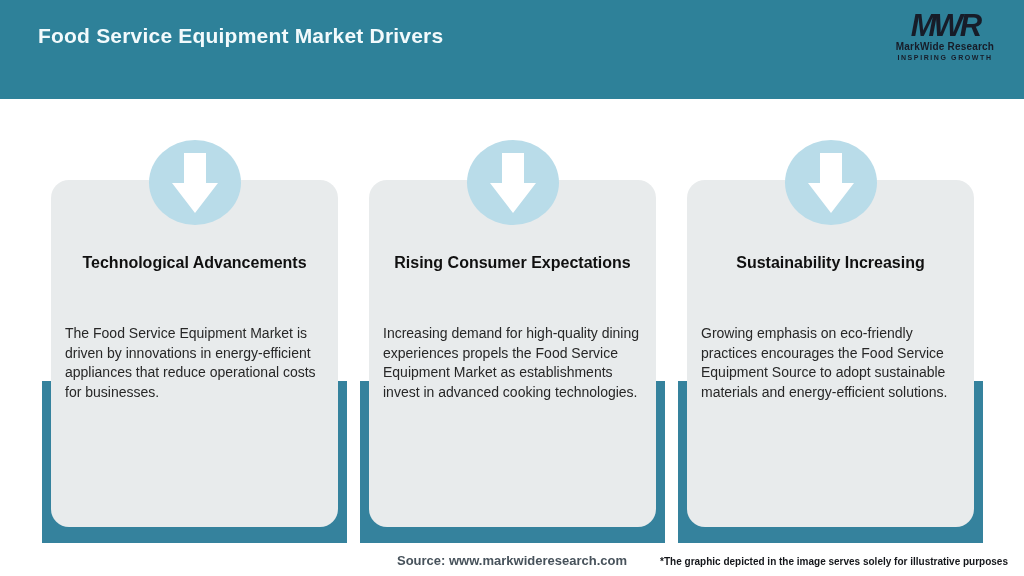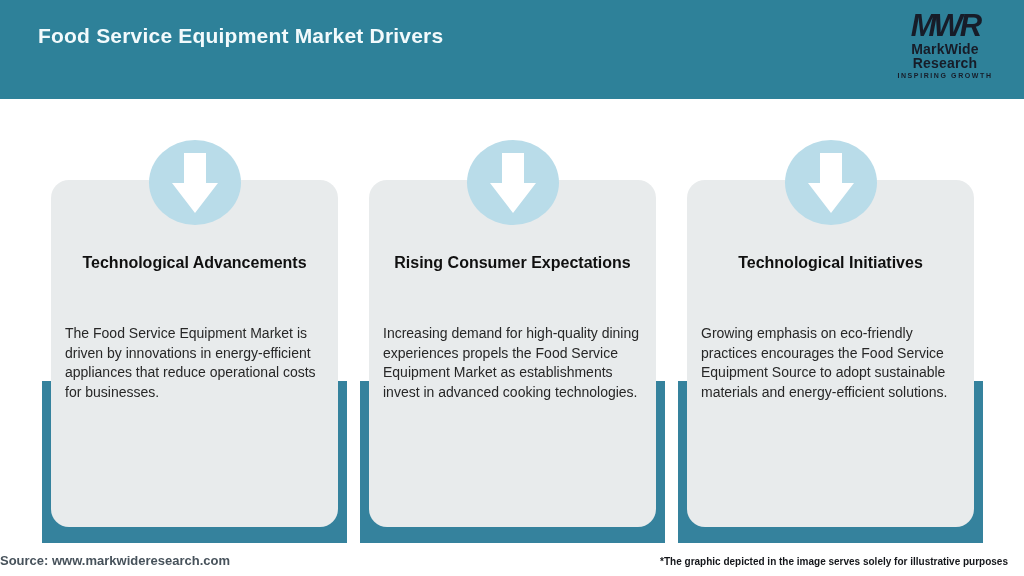--- a/index.html
+++ b/index.html
@@ -17,21 +17,21 @@
     font-size:21px;font-weight:bold;color:#f2fafc;letter-spacing:.2px;
   }
   .logo{
     position:absolute;right:24px;top:11px;width:110px;text-align:center;
     color:var(--logo-dark,#171c28);line-height:1;
   }
   .logo-monogram{
     font-size:31px;font-weight:bold;font-style:italic;
     letter-spacing:-3px;line-height:30px;
   }
-  .logo-name{font-size:14px;font-weight:bold;margin-top:1px;letter-spacing:.2px;text-align:center;}
+  .logo-name{font-size:10px;font-weight:bold;margin-top:1px;letter-spacing:.2px;text-align:center;}
   .logo-tagline{font-size:7px;font-weight:bold;letter-spacing:1.6px;margin-top:2px;}
   
   .block{position:absolute;top:0;width:305px;height:545px;}
   .block-1{left:42px;}
   .block-2{left:360px;}
   .block-3{left:678px;}
   .bar{
     position:absolute;left:0;top:381px;width:305px;height:162px;
     background:var(--bar-teal,#35829d);
   }
@@ -48,21 +48,21 @@
     line-height:19.5px;text-align:left;
   }
   .circle{
     position:absolute;left:calc(50% - 46px);top:140px;width:92px;height:85px;
     border-radius:50%;background:var(--circle-blue,#b9dce9);
     display:flex;align-items:center;justify-content:center;
   }
   .circle svg{display:block;}
   
   .source-line{
-    position:absolute;left:0;top:553px;width:1024px;
+    position:absolute;left:0;top:553px;width:1024px;text-align:center;
     font-size:13px;font-weight:bold;color:#47525b;
   }
   .disclaimer{
     position:absolute;right:16px;top:556px;font-size:10px;font-weight:700;
     color:#14161a;
   }
 </style>
 </head>
 <body>
 
@@ -99,21 +99,21 @@
     <div class="circle">
       <svg width="56" height="64" viewBox="0 0 56 64" aria-hidden="true">
         <path d="M17 2 h22 v30 h12 L28 62 L5 32 h12 Z" fill="#ffffff"></path>
       </svg>
     </div>
   </div>
 
   <div class="block block-3">
     <div class="bar"></div>
     <div class="card">
-      <h2 class="card-title">Technological Initiatives</h2>
+      <h2 class="card-title">Sustainability Increasing</h2>
       <p class="card-body">Growing emphasis on eco-friendly practices encourages the Food Service Equipment Source to adopt sustainable materials and energy-efficient solutions.</p>
     </div>
     <div class="circle">
       <svg width="56" height="64" viewBox="0 0 56 64" aria-hidden="true">
         <path d="M17 2 h22 v30 h12 L28 62 L5 32 h12 Z" fill="#ffffff"></path>
       </svg>
     </div>
   </div>
 
   <div class="source-line">Source: www.markwideresearch.com</div>

